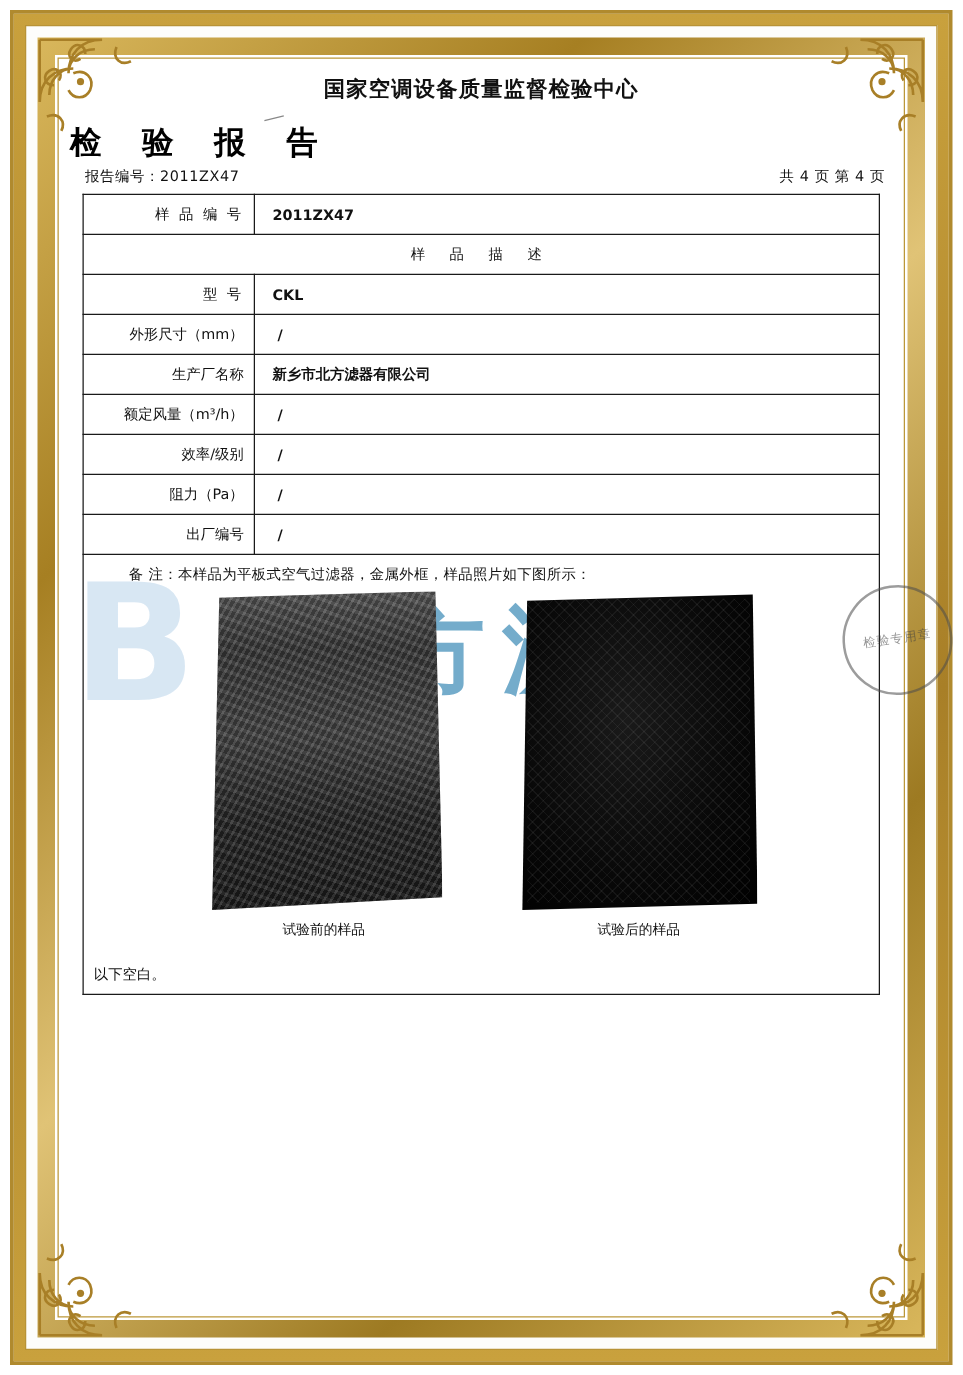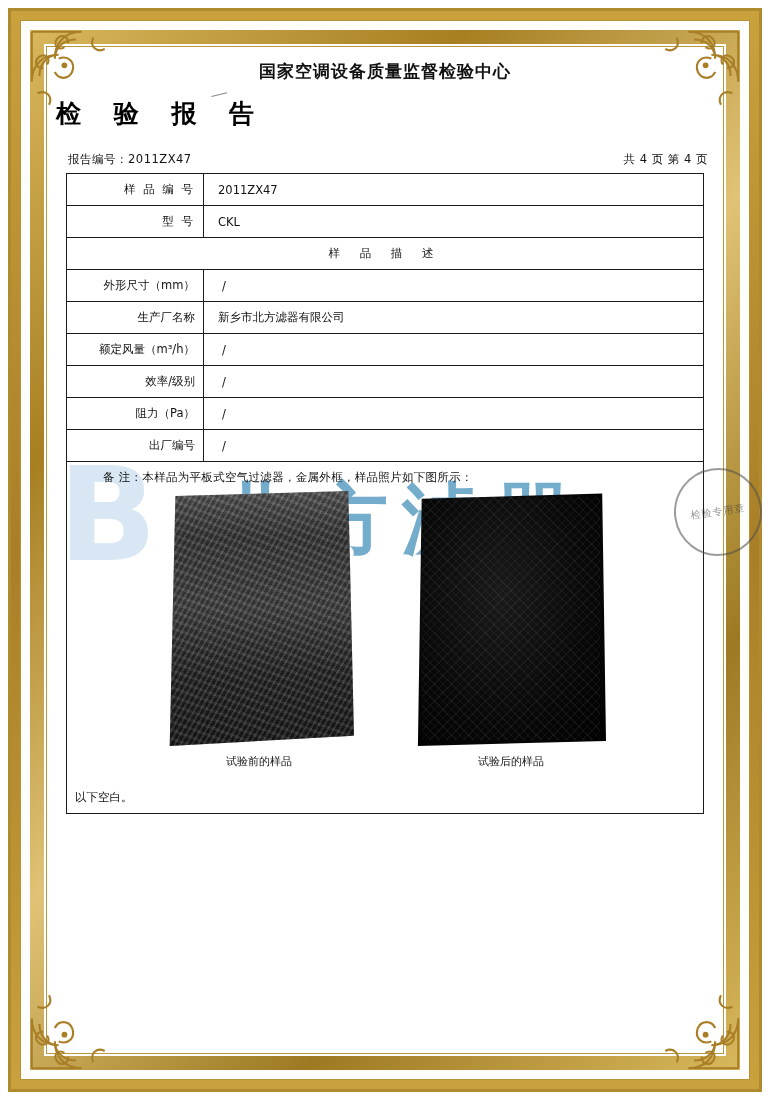--- a/index.html
+++ b/index.html
@@ -91,21 +91,21 @@
     color: #000000;
     margin-top: 14px;
     font-family: "DejaVu Sans", sans-serif;
   }
   .meta-row {
     display: flex;
     justify-content: space-between;
     align-items: baseline;
     font-size: 11.5px;
     color: #111;
-    margin-top: 22px;
+    margin-top: 4px;
     padding: 0 6px 0 12px;
     font-family: "DejaVu Sans", sans-serif;
   }
   .meta-left { letter-spacing: .5px; }
   .meta-right { letter-spacing: .5px; }
 
   
   .tbl {
     margin: 6px 10px 0 10px;
     border-collapse: collapse;
@@ -123,20 +123,21 @@
   }
   .tbl td.label {
     width: 120px;
     text-align: right;
     letter-spacing: 2px;
   }
   .tbl td.label.tight { letter-spacing: 0px; }
   .tbl td.value {
     text-align: left;
     padding-left: 14px;
+    font-weight: bold;
   }
   .tbl td.section {
     text-align: center;
     letter-spacing: 8px;
   }
   .tbl td.slash { padding-left: 18px; }
 
   
   .notes-box {
     margin: 0 10px;
@@ -379,25 +380,25 @@
       <div class="meta-right">共 4 页  第 4 页</div>
     </div>
 
     <table class="tbl">
       <tbody>
           <tr>
         <td class="label">样 品 编 号</td>
         <td class="value">2011ZX47</td>
       </tr>
       <tr>
+        <td class="section" colspan="2">样 品 描 述</td>
+      </tr>
+      <tr>
         <td class="label">型  号</td>
         <td class="value">CKL</td>
-      </tr>
-      <tr>
-        <td class="section" colspan="2">样 品 描 述</td>
       </tr>
       <tr>
         <td class="label tight">外形尺寸（mm）</td>
         <td class="value slash">/</td>
       </tr>
       <tr>
         <td class="label tight">生产厂名称</td>
         <td class="value">新乡市北方滤器有限公司</td>
       </tr>
       <tr>

